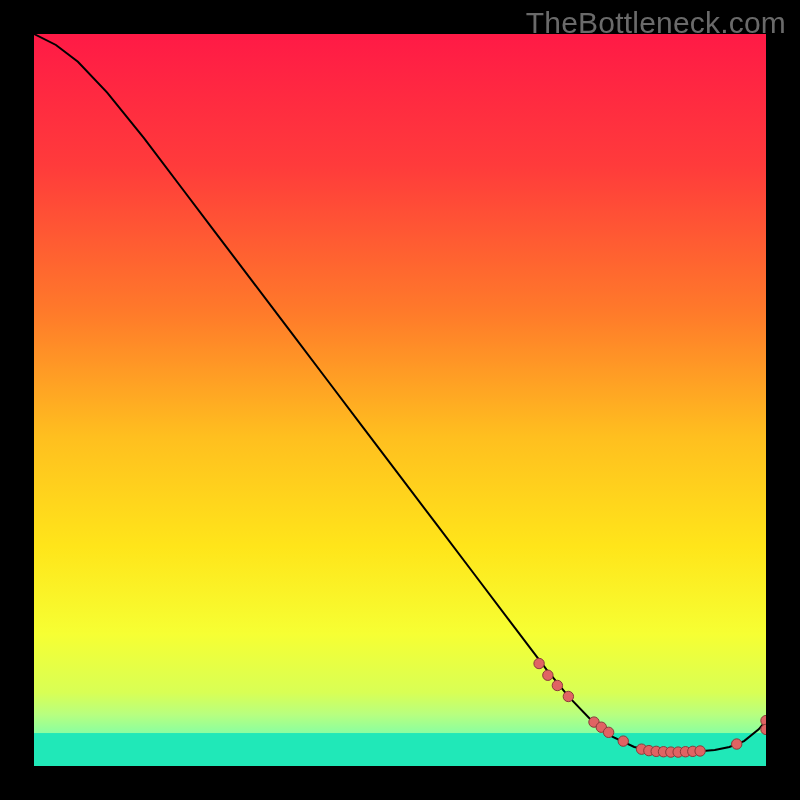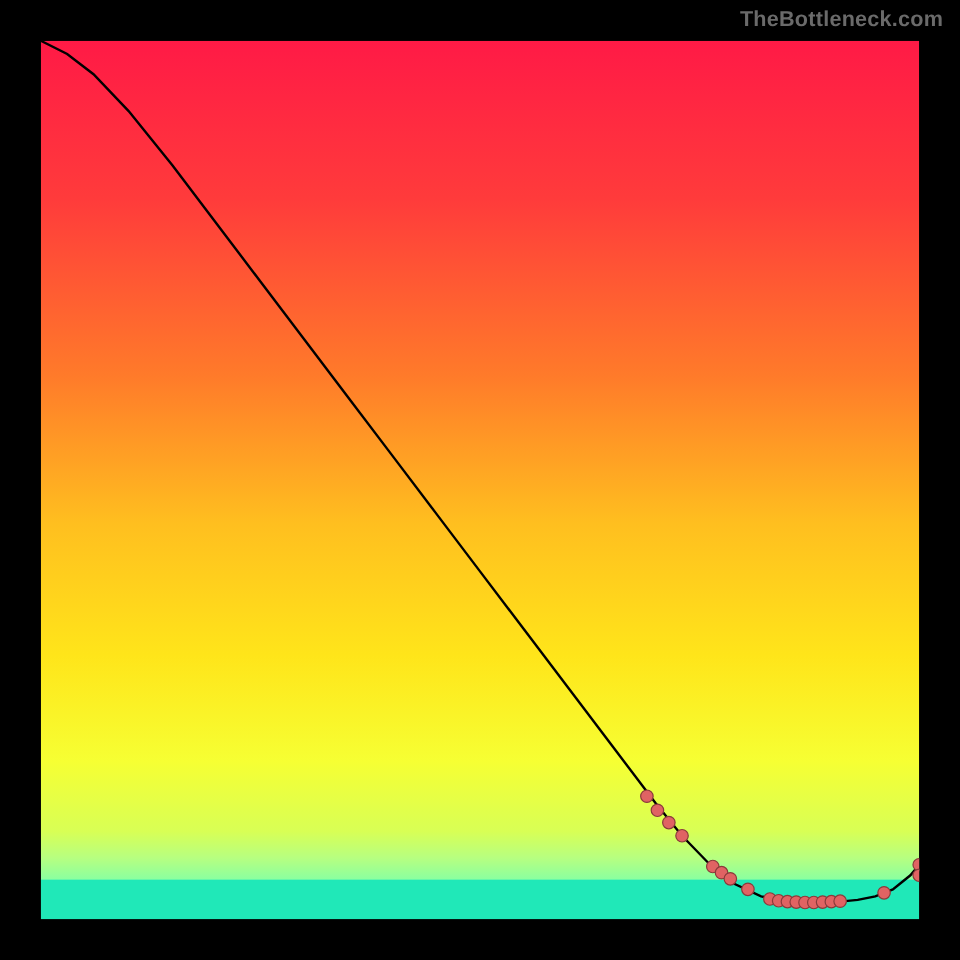--- a/index.html
+++ b/index.html
@@ -15,22 +15,22 @@
     position: relative;
     width: 800px;
     height: 800px;
     background: #000;
   }
   .watermark {
     position: absolute;
     top: 6px;
     right: 14px;
     color: #6a6a6a;
-    font-size: 18px;
-    font-weight: 700;
+    font-size: 30px;
+    font-weight: 400;
     letter-spacing: 0.2px;
     user-select: none;
   }
   .plot-wrap {
     position: absolute;
     left: 34px;
     top: 34px;
     width: 732px;
     height: 732px;
     background: #000;

